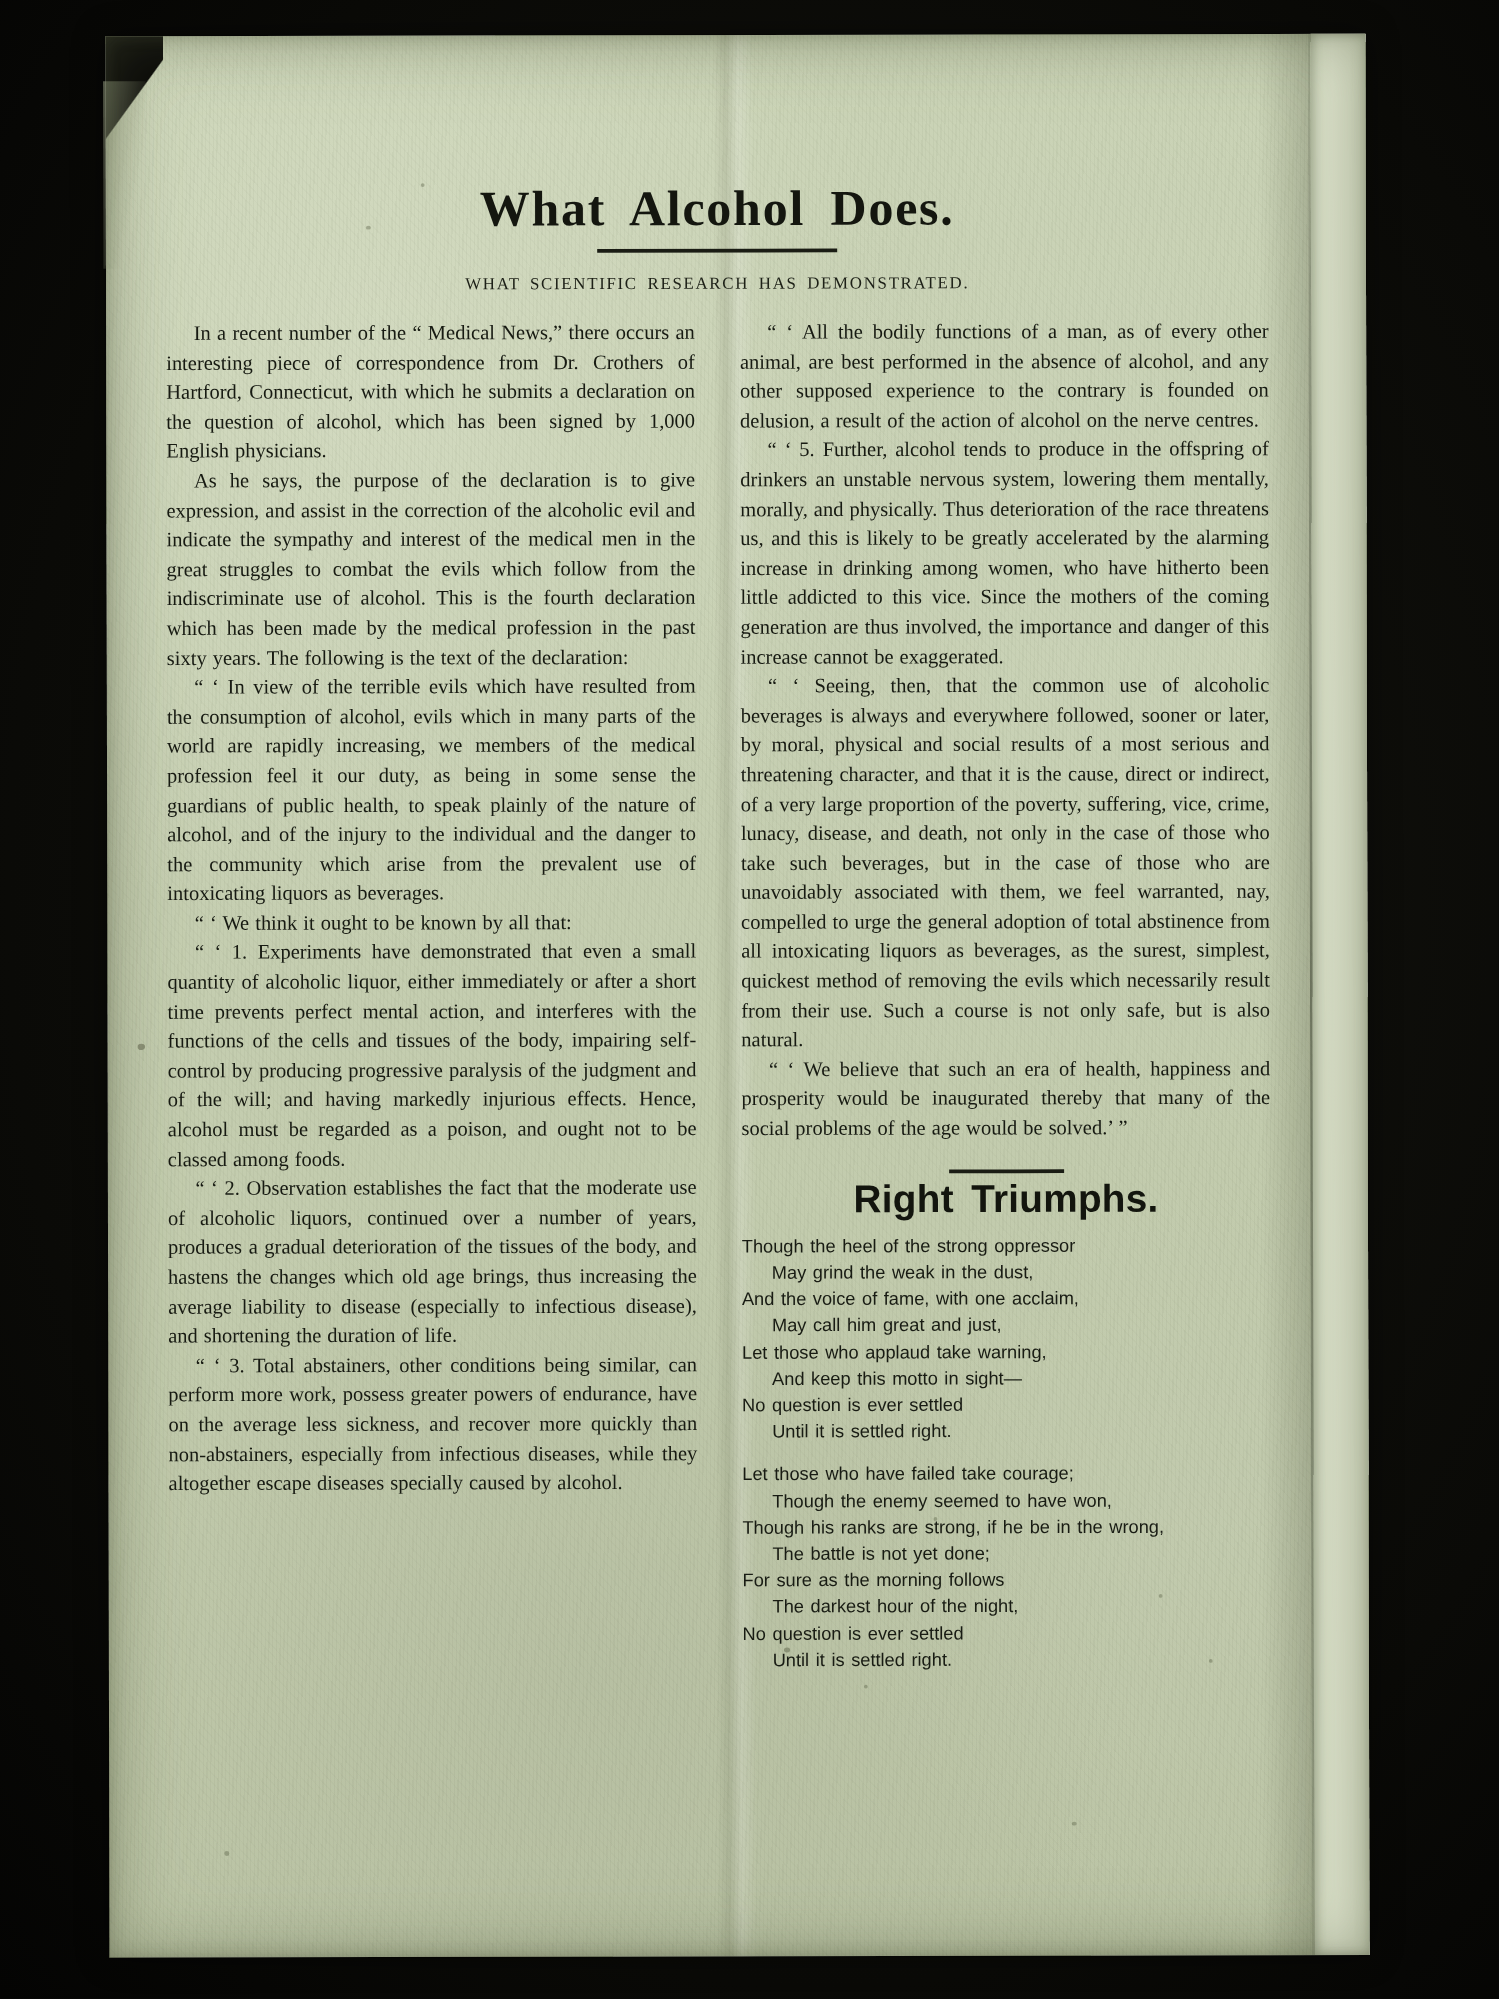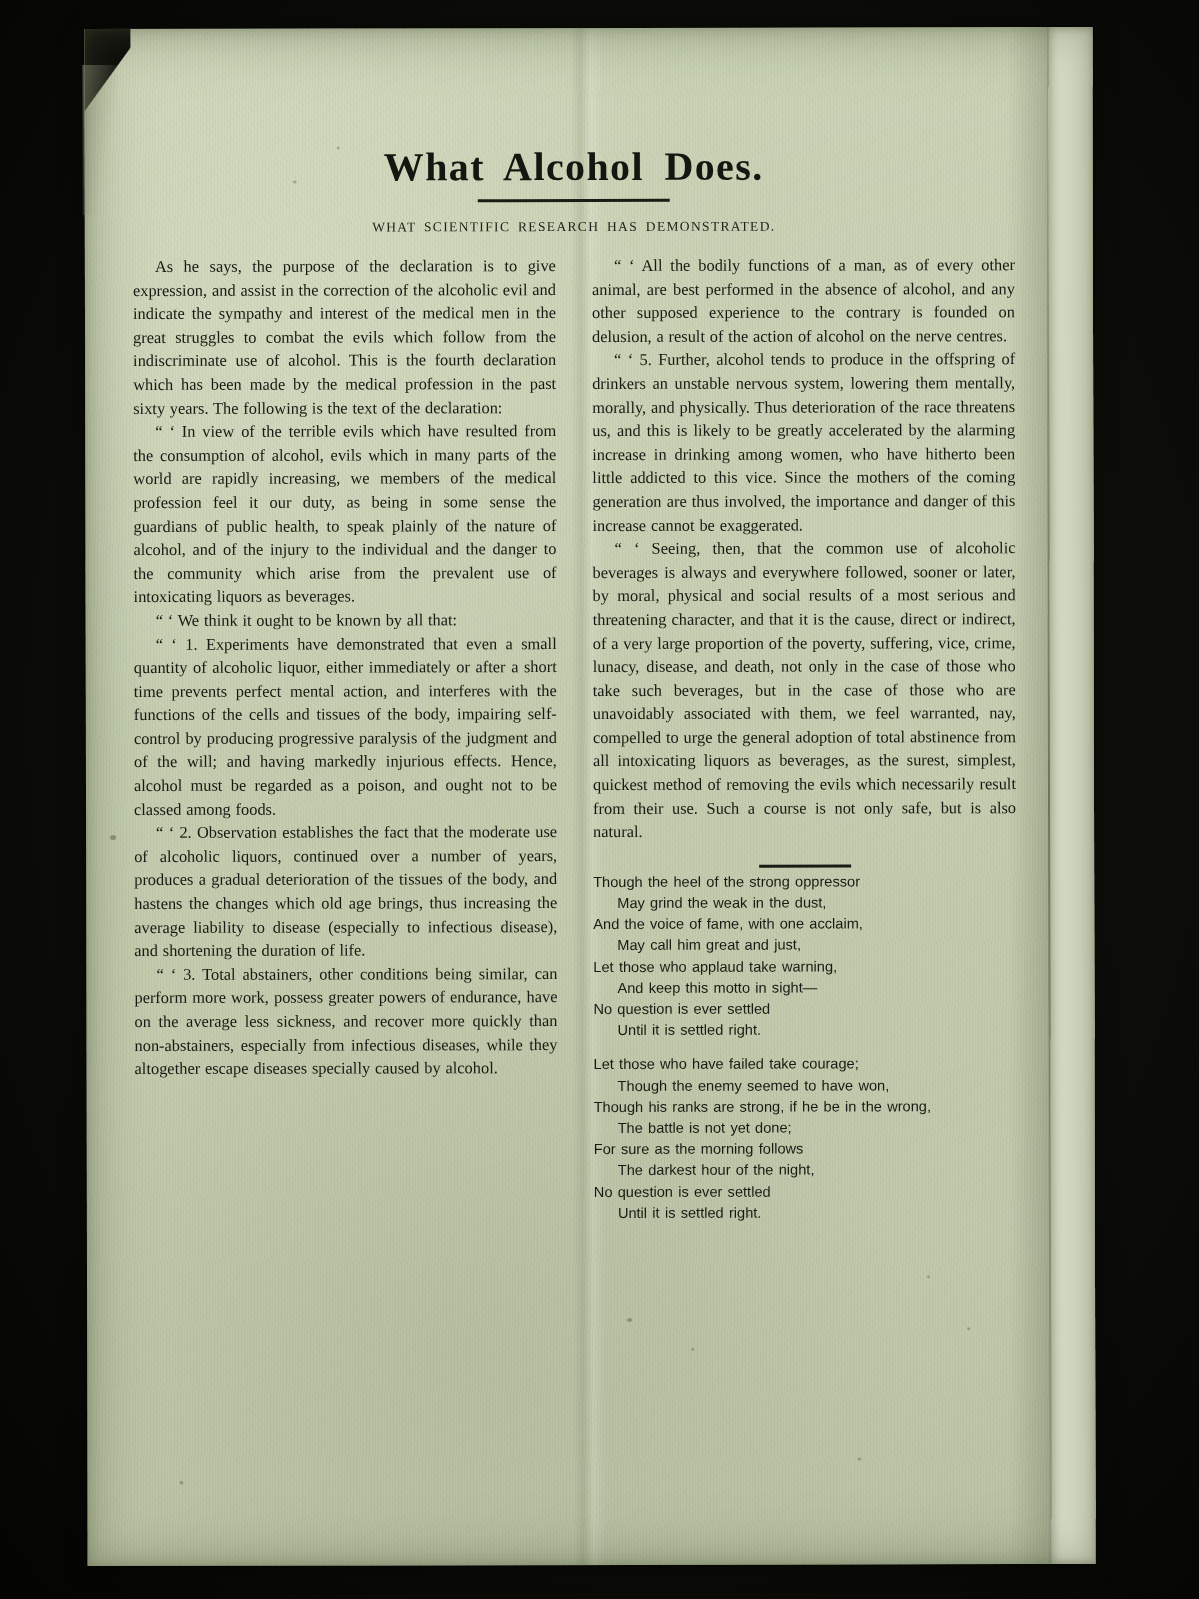--- a/index.html
+++ b/index.html
@@ -176,37 +176,40 @@
 
     <div id="masthead">
       <h1 class="doc-title">What Alcohol Does.</h1>
       <div class="title-rule"></div>
       <p class="doc-subtitle">WHAT SCIENTIFIC RESEARCH HAS DEMONSTRATED.</p>
     </div>
 
     <div id="columns">
 
       <div class="col" id="col-left">
+          <p class="body-p">In a recent number of the “ Medical News,” there occurs an interesting piece of correspondence from Dr. Crothers of Hartford, Connecticut, with which he submits a declaration on the question of alcohol, which has been signed by 1,000 English physicians.</p>
           <p class="body-p">As he says, the purpose of the declaration is to give expression, and assist in the correction of the alcoholic evil and indicate the sympathy and interest of the medical men in the great struggles to combat the evils which follow from the indiscriminate use of alcohol. This is the fourth declaration which has been made by the medical profession in the past sixty years. The following is the text of the declaration:</p>
           <p class="body-p">“ ‘ In view of the terrible evils which have resulted from the consumption of alcohol, evils which in many parts of the world are rapidly increasing, we members of the medical profession feel it our duty, as being in some sense the guardians of public health, to speak plainly of the nature of alcohol, and of the injury to the individual and the danger to the community which arise from the prevalent use of intoxicating liquors as beverages.</p>
           <p class="body-p">“ ‘ We think it ought to be known by all that:</p>
           <p class="body-p">“ ‘ 1. Experiments have demonstrated that even a small quantity of alcoholic liquor, either immediately or after a short time prevents perfect mental action, and interferes with the functions of the cells and tissues of the body, impairing self-control by producing progressive paralysis of the judgment and of the will; and having markedly injurious effects. Hence, alcohol must be regarded as a poison, and ought not to be classed among foods.</p>
           <p class="body-p">“ ‘ 2. Observation establishes the fact that the moderate use of alcoholic liquors, continued over a number of years, produces a gradual deterioration of the tissues of the body, and hastens the changes which old age brings, thus increasing the average liability to disease (especially to infectious disease), and shortening the duration of life.</p>
           <p class="body-p">“ ‘ 3. Total abstainers, other conditions being similar, can perform more work, possess greater powers of endurance, have on the average less sickness, and recover more quickly than non-abstainers, especially from infectious diseases, while they altogether escape diseases specially caused by alcohol.</p>
         </div>
 
       <div class="col" id="col-right">
         <div id="right-paragraphs">
             <p class="body-p">“ ‘ All the bodily functions of a man, as of every other animal, are best performed in the absence of alcohol, and any other supposed experience to the contrary is founded on delusion, a result of the action of alcohol on the nerve centres.</p>
             <p class="body-p">“ ‘ 5. Further, alcohol tends to produce in the offspring of drinkers an unstable nervous system, lowering them mentally, morally, and physically. Thus deterioration of the race threatens us, and this is likely to be greatly accelerated by the alarming increase in drinking among women, who have hitherto been little addicted to this vice. Since the mothers of the coming generation are thus involved, the importance and danger of this increase cannot be exaggerated.</p>
             <p class="body-p">“ ‘ Seeing, then, that the common use of alcoholic beverages is always and everywhere followed, sooner or later, by moral, physical and social results of a most serious and threatening character, and that it is the cause, direct or indirect, of a very large proportion of the poverty, suffering, vice, crime, lunacy, disease, and death, not only in the case of those who take such beverages, but in the case of those who are unavoidably associated with them, we feel warranted, nay, compelled to urge the general adoption of total abstinence from all intoxicating liquors as beverages, as the surest, simplest, quickest method of removing the evils which necessarily result from their use. Such a course is not only safe, but is also natural.</p>
+            <p class="body-p">“ ‘ We believe that such an era of health, happiness and prosperity would be inaugurated thereby that many of the social problems of the age would be solved.’ ”</p>
           </div>
 
         <div id="poem-block">
           <div class="poem-rule"></div>
+          <h2 class="poem-title">Right Triumphs.</h2>
           <div id="poem-stanzas">
               <div class="stanza">
                 <p class="verse">Though the heel of the strong oppressor</p>
                 <p class="verse indent">May grind the weak in the dust,</p>
                 <p class="verse">And the voice of fame, with one acclaim,</p>
                 <p class="verse indent">May call him great and just,</p>
                 <p class="verse">Let those who applaud take warning,</p>
                 <p class="verse indent">And keep this motto in sight—</p>
                 <p class="verse">No question is ever settled</p>
                 <p class="verse indent">Until it is settled right.</p>

